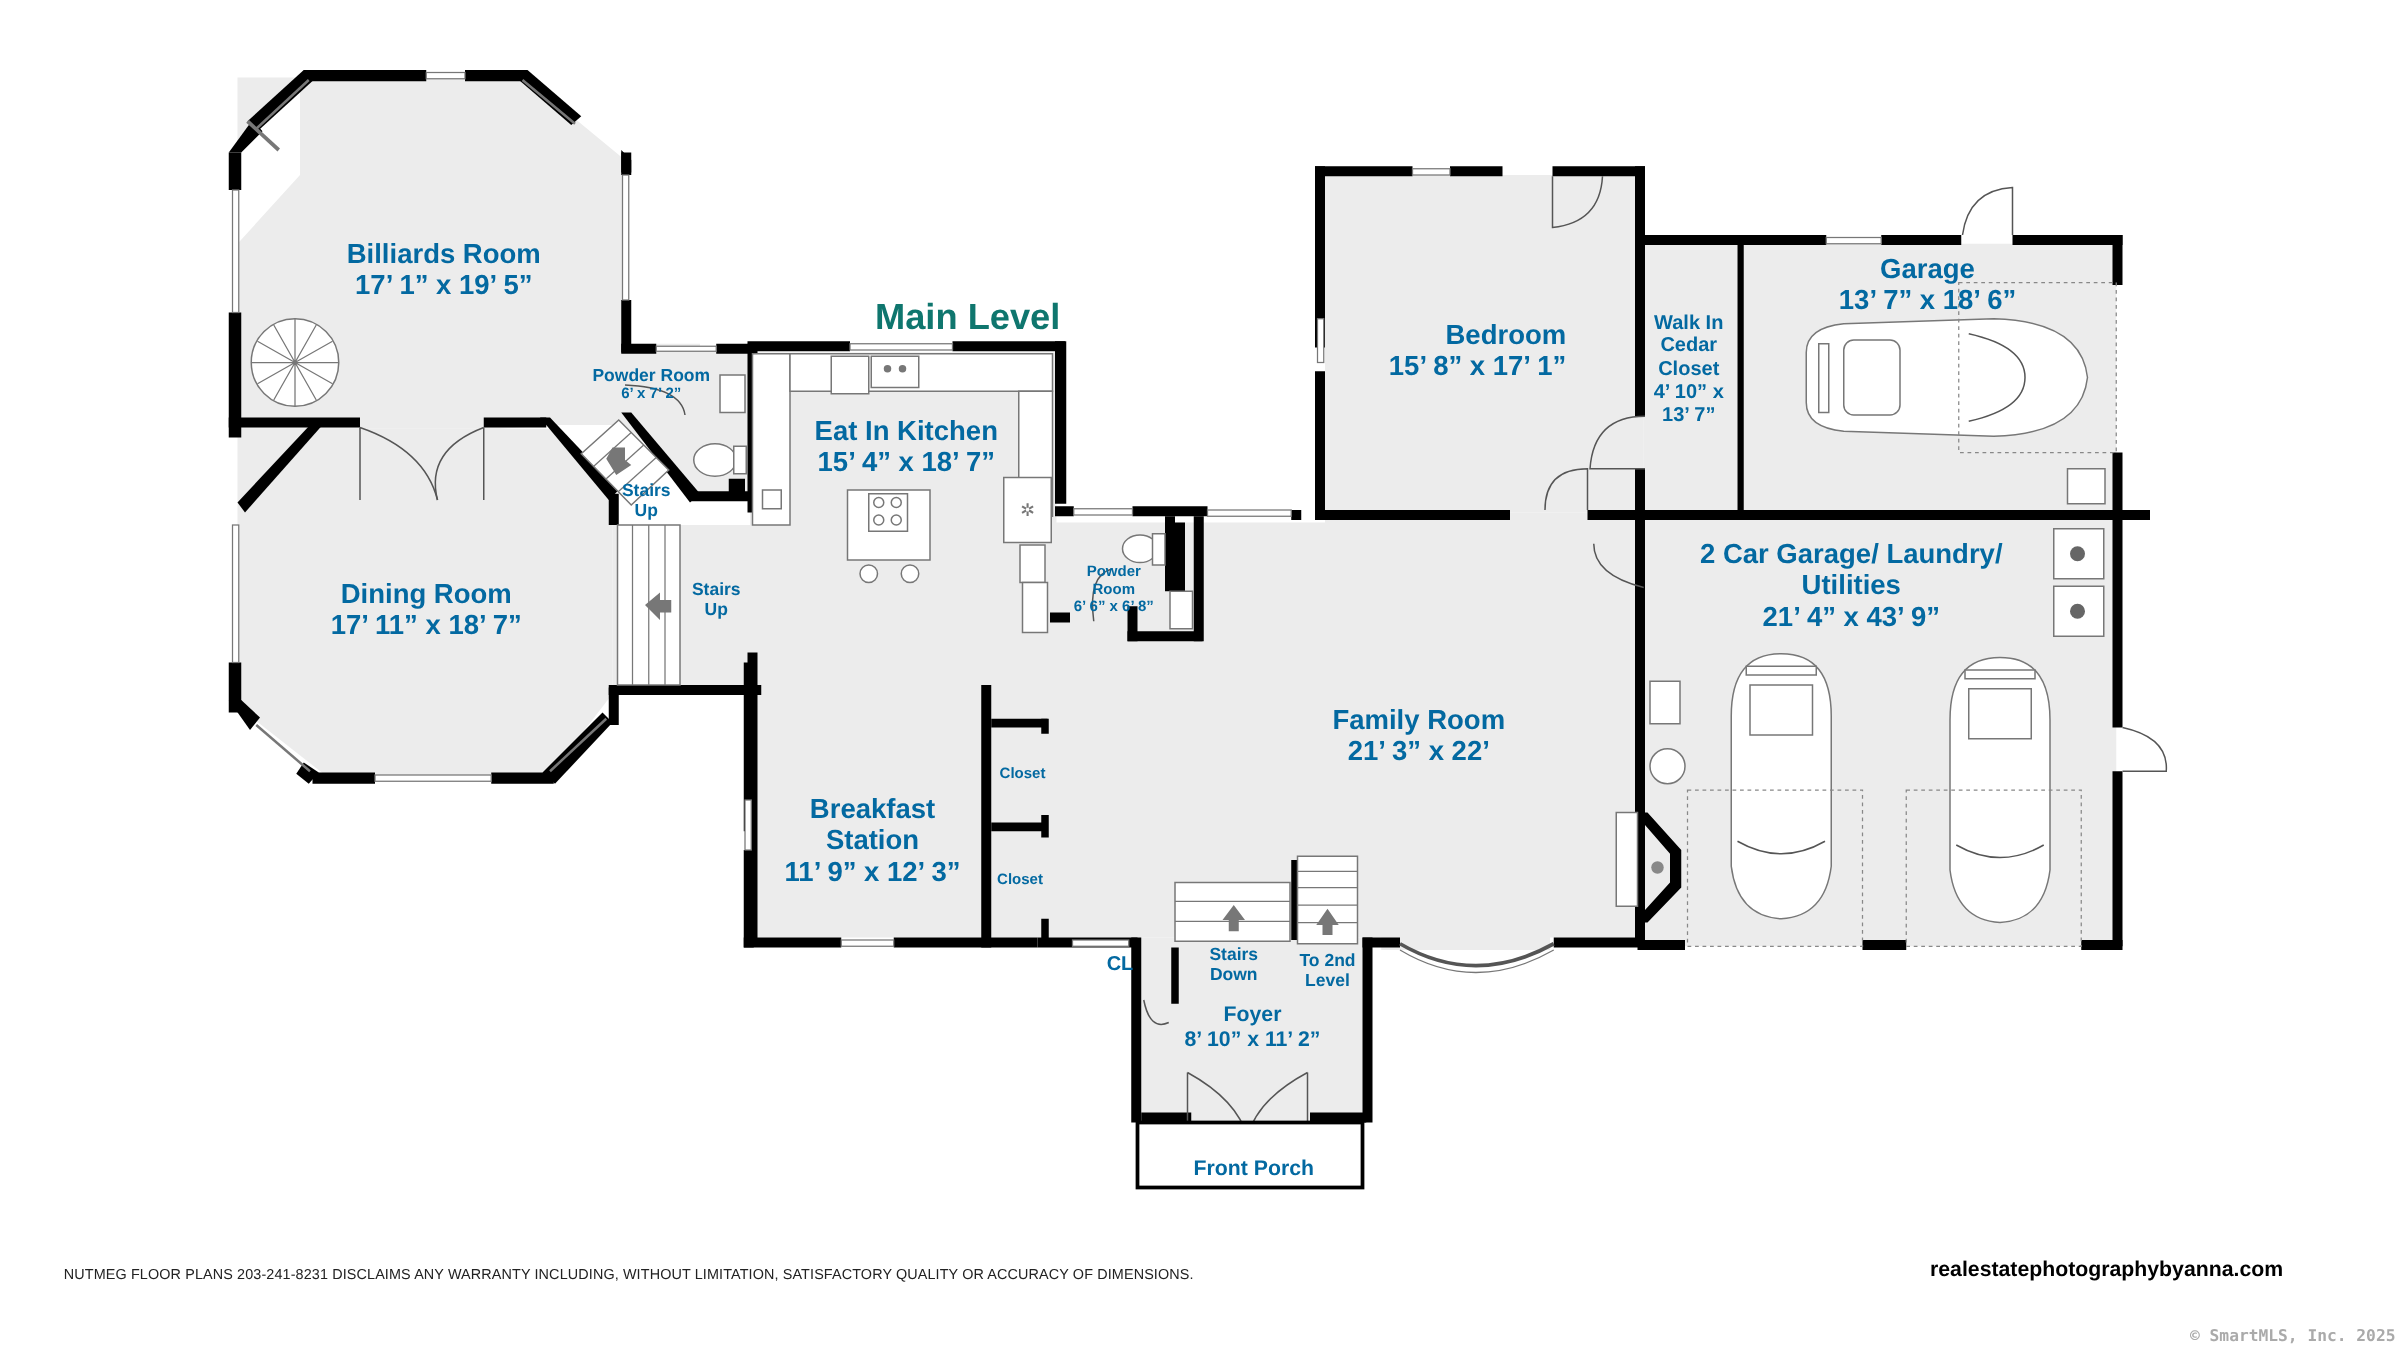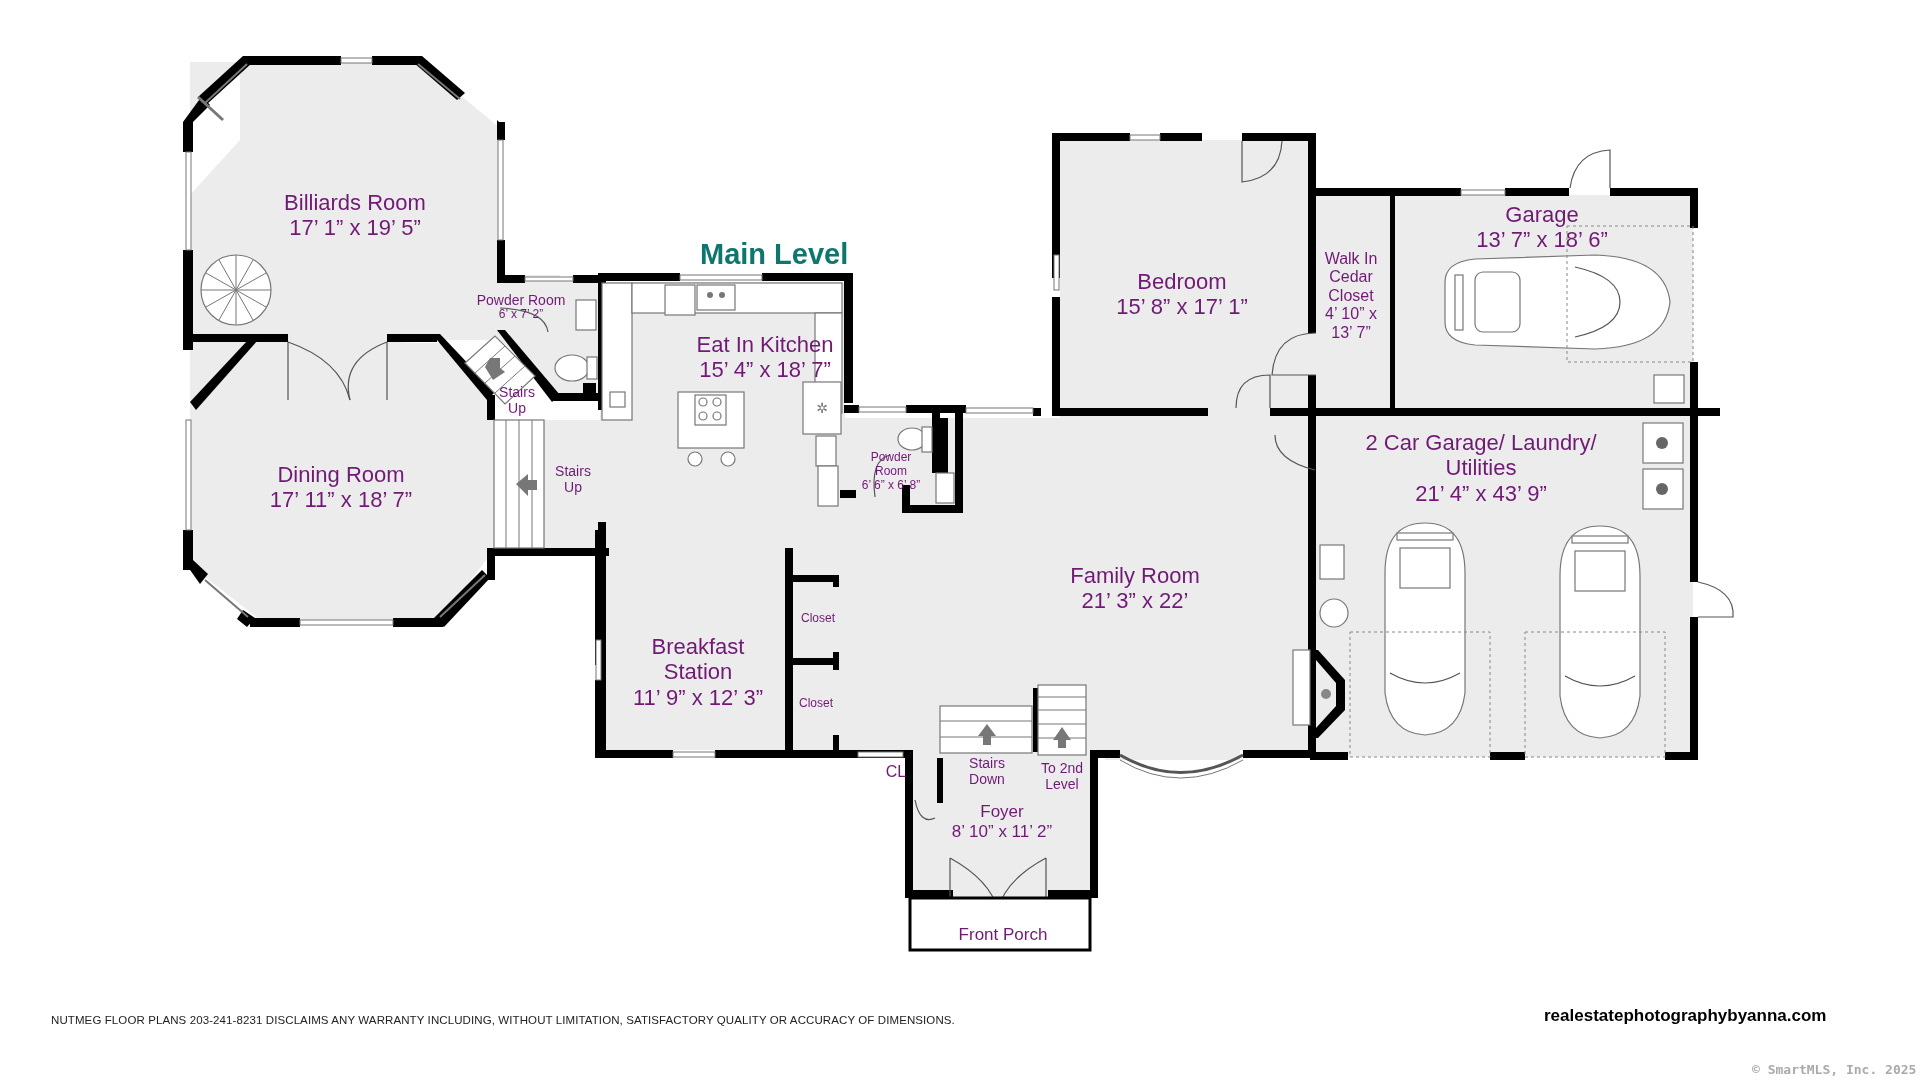--- a/index.html
+++ b/index.html
@@ -4,21 +4,21 @@
 <style>
   html, body { margin: 0; padding: 0; background: #ffffff; }
   body { width: 1920px; height: 1080px; position: relative; overflow: hidden; font-family: "Liberation Sans", sans-serif; }
   #plan { position: absolute; left: 0; top: 0; width: 1920px; height: 1080px; }
   .floor { fill: #ececec; }
   .thin { fill: none; stroke: #555; stroke-width: 1.2; }
   .win { fill: #fff; stroke: #777; stroke-width: 1; }
   .fix { fill: #fff; stroke: #777; stroke-width: 1.2; }
   .dash { fill: none; stroke: #888; stroke-width: 1; stroke-dasharray: 3 3; }
   .arrow { fill: #777; }
-  .label { position: absolute; text-align: center; font-weight: normal; color: #701a75; line-height: 1.15; white-space: nowrap; transform: translateX(-50%); }
+  .label { position: absolute; text-align: center; font-weight: bold; color: #0369a1; line-height: 1.15; white-space: nowrap; transform: translateX(-50%); }
   .lg { font-size: 22px; }
   .md { font-size: 17px; }
   .sm { font-size: 14px; }
   .xs { font-size: 12px; }
   .title { position: absolute; left: 700px; top: 238px; font-size: 29px; font-weight: bold; color: #0f766e; }
   .disclaimer { position: absolute; left: 51px; top: 1014px; font-size: 11.5px; color: #222; letter-spacing: 0.1px; }
   .website { position: absolute; left: 1532px; top: 1006px; font-size: 17px; font-weight: bold; color: #000; margin-left: 12px; }
   .copyright { position: absolute; left: 1752px; top: 1062px; font-size: 13px; font-weight: bold; color: #aaa; font-family: "DejaVu Sans Mono", monospace; }
 </style>
 </head>
@@ -315,21 +315,21 @@
 <div class="label lg" style="left:355px;top:190px;">
   <div>Billiards Room</div>
   <div>17’ 1” x 19’ 5”</div>
 </div>
 
 <div class="label sm" style="left:521px;top:292px;">
   <div>Powder Room</div>
   <div class="xs">6’ x 7’ 2”</div>
 </div>
 
-<div class="label lg" style="left:725px;top:332px;margin-left:40px;">
+<div class="label lg" style="left:725px;top:332px;">
   <div>Eat In Kitchen</div>
   <div>15’ 4” x 18’ 7”</div>
 </div>
 
 <div class="label sm" style="left:517px;top:384px;">
   <div>Stairs</div>
   <div>Up</div>
 </div>
 
 <div class="label sm" style="left:573px;top:463px;">
@@ -341,21 +341,21 @@
   <div>Dining Room</div>
   <div>17’ 11” x 18’ 7”</div>
 </div>
 
 <div class="label xs" style="left:891px;top:451px;">
   <div>Powder</div>
   <div>Room</div>
   <div>6’ 6” x 6’ 8”</div>
 </div>
 
-<div class="label lg" style="left:1182px;top:269px;">
+<div class="label lg" style="left:1182px;top:255px;text-align:right;">
   <div>Bedroom</div>
   <div>15’ 8” x 17’ 1”</div>
 </div>
 
 <div class="label md" style="left:1351px;top:250px;font-size:16px;">
   <div>Walk In</div>
   <div>Cedar</div>
   <div>Closet</div>
   <div>4’ 10” x</div>
   <div>13’ 7”</div>

